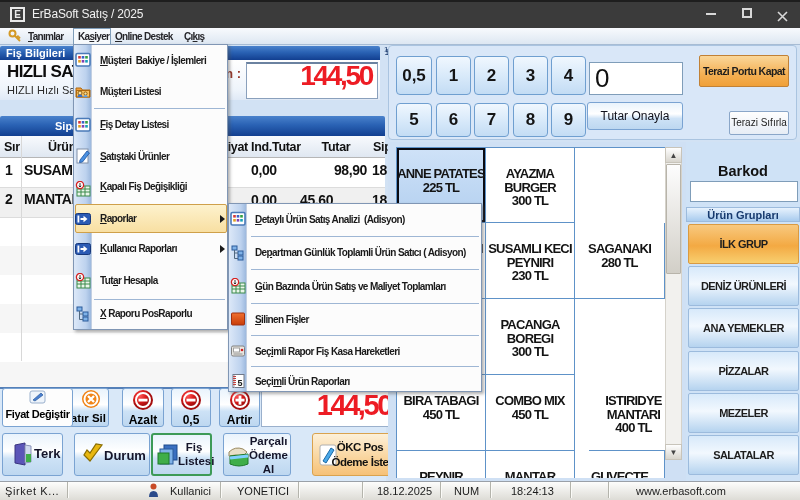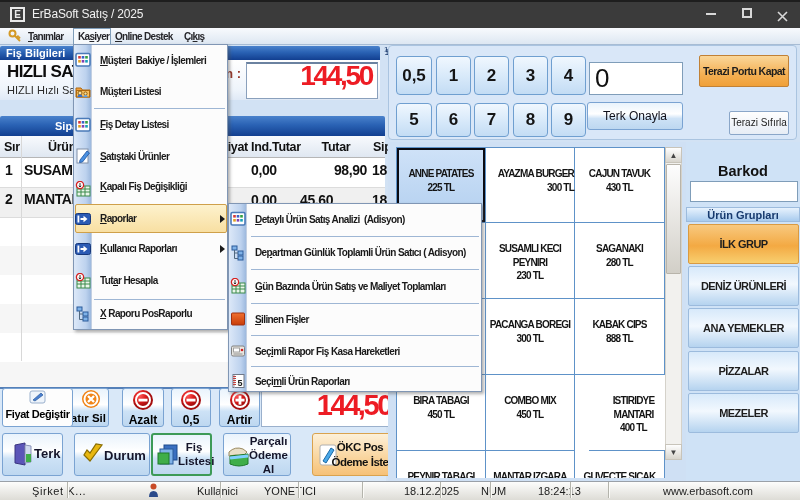--- a/index.html
+++ b/index.html
@@ -21,23 +21,23 @@
 
 .gb{background:linear-gradient(#e9f3fc,#ffffff 42%,#cde2f6 60%,#bdd7f0);border:1px solid #7aa3d2;border-radius:3px;}
 .key{background:linear-gradient(#f0f7fe,#d9eafa 50%,#c3dcf4);border:1px solid #6f9fd0;border-radius:4px;font-weight:bold;font-size:17px;color:#141414;text-align:center;}
 
 #menu,#submenu{background:#fcfcfc;border:1px solid #8096b4;box-shadow:2px 2px 3px rgba(80,80,80,.45);}
 .gutter{position:absolute;left:0;top:0;bottom:0;width:18px;background:linear-gradient(to right,#dce8f8,#bdd2ee 70%,#9db9de);border-right:1px solid #c2cfe2;}
 .mi{position:absolute;left:26px;font-size:10px;font-weight:bold;letter-spacing:-0.6px;color:#1a1a1a;white-space:pre;}
 .msep{position:absolute;height:1px;background:#9eb6d4;}
 .micon{position:absolute;left:1px;width:16px;height:16px;}
 .uu{text-decoration:underline;}
-.prodcell{position:absolute;background:#fff;border-right:1px solid #5e92c8;border-bottom:1px solid #5e92c8;text-align:center;font-size:10px;font-weight:bold;letter-spacing:-0.8px;color:#141414;line-height:13.5px;padding-top:19px;}
+.prodcell{position:absolute;background:#fff;border-right:1px solid #5e92c8;border-bottom:1px solid #5e92c8;text-align:center;font-size:13px;font-weight:bold;letter-spacing:-0.8px;color:#141414;line-height:13.5px;padding-top:19px;}
 .grpbtn{position:absolute;left:688px;width:111px;height:40px;background:linear-gradient(#d7e9fa,#f2f8fe 45%,#b5d3ef);border:1px solid #9cbbdd;border-radius:2px;font-weight:bold;font-size:11px;letter-spacing:-0.55px;color:#1d1d1d;text-align:center;display:flex;align-items:center;justify-content:center;}
-.statxt{font-size:11px;color:#1c1c1c;top:485px;margin-left:27px;}
+.statxt{font-size:11px;color:#1c1c1c;top:485px;}
 .groove{top:482px;height:16px;width:2px;border-left:1px solid #b4b4ac;border-right:1px solid #fbfbf8;}
 </style></head>
 <body>
 <div id="app">
 
   <div class="ab" id="titlebar"></div>
   <div class="ab" id="tico">E</div>
   <div class="ab" id="ttext">ErBaSoft Satış / 2025</div>
   <div class="ab wbtn" style="left:706px;top:13px;width:10px;height:2px;background:#d8d8d8;"></div>
   <div class="ab wbtn" style="left:742px;top:8px;width:10px;height:10px;border:2px solid #d8d8d8;"></div>
@@ -183,35 +183,33 @@
   <div class="ab key" style="left:436px;top:56px;width:35px;height:39px;line-height:37px;">1</div>
   <div class="ab key" style="left:474px;top:56px;width:35px;height:39px;line-height:37px;">2</div>
   <div class="ab key" style="left:513px;top:56px;width:35px;height:39px;line-height:37px;">3</div>
   <div class="ab key" style="left:551px;top:56px;width:35px;height:39px;line-height:37px;">4</div>
   <div class="ab key" style="left:396px;top:103px;width:36px;height:34px;line-height:32px;">5</div>
   <div class="ab key" style="left:436px;top:103px;width:35px;height:34px;line-height:32px;">6</div>
   <div class="ab key" style="left:474px;top:103px;width:35px;height:34px;line-height:32px;">7</div>
   <div class="ab key" style="left:513px;top:103px;width:35px;height:34px;line-height:32px;">8</div>
   <div class="ab key" style="left:551px;top:103px;width:35px;height:34px;line-height:32px;">9</div>
   <div class="ab" style="left:589px;top:62px;width:94px;height:33px;background:#fff;border:1px solid #7f9db9;font-size:26px;color:#111;padding-left:5px;line-height:31px;">0</div>
-  <div class="ab gb" style="left:587px;top:102px;width:96px;height:28px;text-align:center;line-height:26px;font-size:12px;color:#10101a;">Terk Onayla</div>
+  <div class="ab gb" style="left:587px;top:102px;width:96px;height:28px;text-align:center;line-height:26px;font-size:12px;color:#10101a;">Tutar Onayla</div>
   <div class="ab" style="left:699px;top:55px;width:90px;height:32px;background:linear-gradient(#fad79a,#f4b054 60%,#f0a038);border:1px solid #c18136;border-radius:2px;text-align:center;line-height:30px;font-size:10.5px;font-weight:bold;color:#1c1c1c;letter-spacing:-0.55px;white-space:nowrap;">Terazi Portu Kapat</div>
   <div class="ab" style="left:729px;top:111px;width:60px;height:24px;background:linear-gradient(#fefefe,#e7edf5);border:1px solid #8aa6c8;border-radius:2px;text-align:center;line-height:22px;font-size:10px;color:#1c1c1c;">Terazi Sıfırla</div>
 
   <div class="ab" style="left:388px;top:142px;width:298px;height:339px;background:#cfe0f4;"></div>
   <div class="ab" style="left:396px;top:147px;width:269px;height:331px;border-top:1px solid #5e92c8;border-left:1px solid #5e92c8;background:#fff;overflow:hidden;" id="grid">
     <div class="prodcell" style="left:0;top:0;width:89px;height:75px;background:linear-gradient(#cfe2f8,#b2cfef);box-shadow:inset 0 0 0 2px #0b0b12;">ANNE PATATES<br>225 TL</div>
-    <div class="prodcell" style="left:89px;top:0;width:89px;height:75px;text-align:right;">AYAZMA BURGER<br>300 TL</div>
-    <div class="prodcell" style="left:178px;top:0;width:90px;height:75px;">CAJUN TAVUK<br>430 TL</div>
+    <div class="prodcell" style="left:89px;top:0;width:89px;height:75px;">AYAZMA BURGER<br>300 TL</div>
     <div class="prodcell" style="left:0;top:75px;width:89px;height:76px;">SUSAMLI KECI<br>PEYNIRI<br>230 TL</div>
     <div class="prodcell" style="left:89px;top:75px;width:89px;height:76px;">SUSAMLI KECI<br>PEYNIRI<br>230 TL</div>
     <div class="prodcell" style="left:178px;top:75px;width:90px;height:76px;">SAGANAKI<br>280 TL</div>
     <div class="prodcell" style="left:0;top:151px;width:89px;height:76px;">PACANGA BOREGI<br>300 TL</div>
     <div class="prodcell" style="left:89px;top:151px;width:89px;height:76px;">PACANGA BOREGI<br>300 TL</div>
-    <div class="prodcell" style="left:178px;top:151px;width:90px;height:76px;">KABAK CIPS<br>888 TL</div>
     <div class="prodcell" style="left:0;top:227px;width:89px;height:76px;">BIRA TABAGI<br>450 TL</div>
     <div class="prodcell" style="left:89px;top:227px;width:89px;height:76px;">COMBO MIX<br>450 TL</div>
     <div class="prodcell" style="left:192px;top:227px;width:90px;height:76px;text-align:center;">ISTIRIDYE<br>MANTARI<br>400 TL</div>
     <div class="prodcell" style="left:0;top:303px;width:89px;height:76px;">PEYNIR TABAGI<br>350 TL</div>
     <div class="prodcell" style="left:89px;top:303px;width:89px;height:76px;">MANTAR IZGARA<br>320 TL</div>
     <div class="prodcell" style="left:178px;top:303px;width:90px;height:76px;">GUVECTE SICAK<br>300 TL</div>
   </div>
 
   <div class="ab" style="left:665px;top:147px;width:17px;height:313px;background:#f2f1ee;border:1px solid #d5d2ca;"></div>
   <div class="ab" style="left:665px;top:147px;width:17px;height:16px;background:linear-gradient(#fefefe,#d8d5cd);border:1px solid #c8c4ba;text-align:center;font-size:8px;line-height:15px;color:#444;">▲</div>
@@ -220,20 +218,21 @@
 
   <div class="ab" style="left:686px;top:142px;width:114px;height:339px;background:#cfe2f6;"></div>
   <div class="ab" style="left:686px;top:163px;width:114px;text-align:center;font-size:14.5px;font-weight:bold;color:#111;">Barkod</div>
   <div class="ab" style="left:690px;top:181px;width:108px;height:21px;background:#fff;border:1px solid #7f9db9;"></div>
   <div class="ab" style="left:686px;top:207px;width:114px;height:15px;background:linear-gradient(#e7f2fd,#a8cbee);border:1px solid #9cbbdd;text-align:center;line-height:14px;font-weight:bold;font-size:11px;color:#173a6e;">Ürün  Grupları</div>
   <div class="grpbtn" style="top:224px;background:linear-gradient(#f8c97f,#f3a943 55%,#f8cf6f);border-color:#d99a42;">İLK GRUP</div>
   <div class="grpbtn" style="top:266px;">DENİZ ÜRÜNLERİ</div>
   <div class="grpbtn" style="top:308px;">ANA YEMEKLER</div>
   <div class="grpbtn" style="top:351px;">PİZZALAR</div>
   <div class="grpbtn" style="top:393px;">MEZELER</div>
+  <div class="grpbtn" style="top:435px;">SALATALAR</div>
 
   <div class="ab" style="left:0;top:481px;width:800px;height:19px;background:linear-gradient(#fdfdfc,#dddcd6);border-top:1px solid #9aa0a8;"></div>
   <div class="ab statxt" style="left:5px;letter-spacing:0.6px;">Şirket K...</div>
   <div class="ab groove" style="left:67px;"></div>
   <div class="ab" style="left:148px;top:483px;"><svg width="11" height="14">
         <circle cx="5.5" cy="3.5" r="3" fill="#c84b28"></circle>
         <path d="M1 14 Q1 8 5.5 8 Q10 8 10 14 Z" fill="#2a4a8a"></path>
       </svg></div>
   <div class="ab statxt" style="left:170px;">Kullanici</div>
   <div class="ab groove" style="left:220px;"></div>

